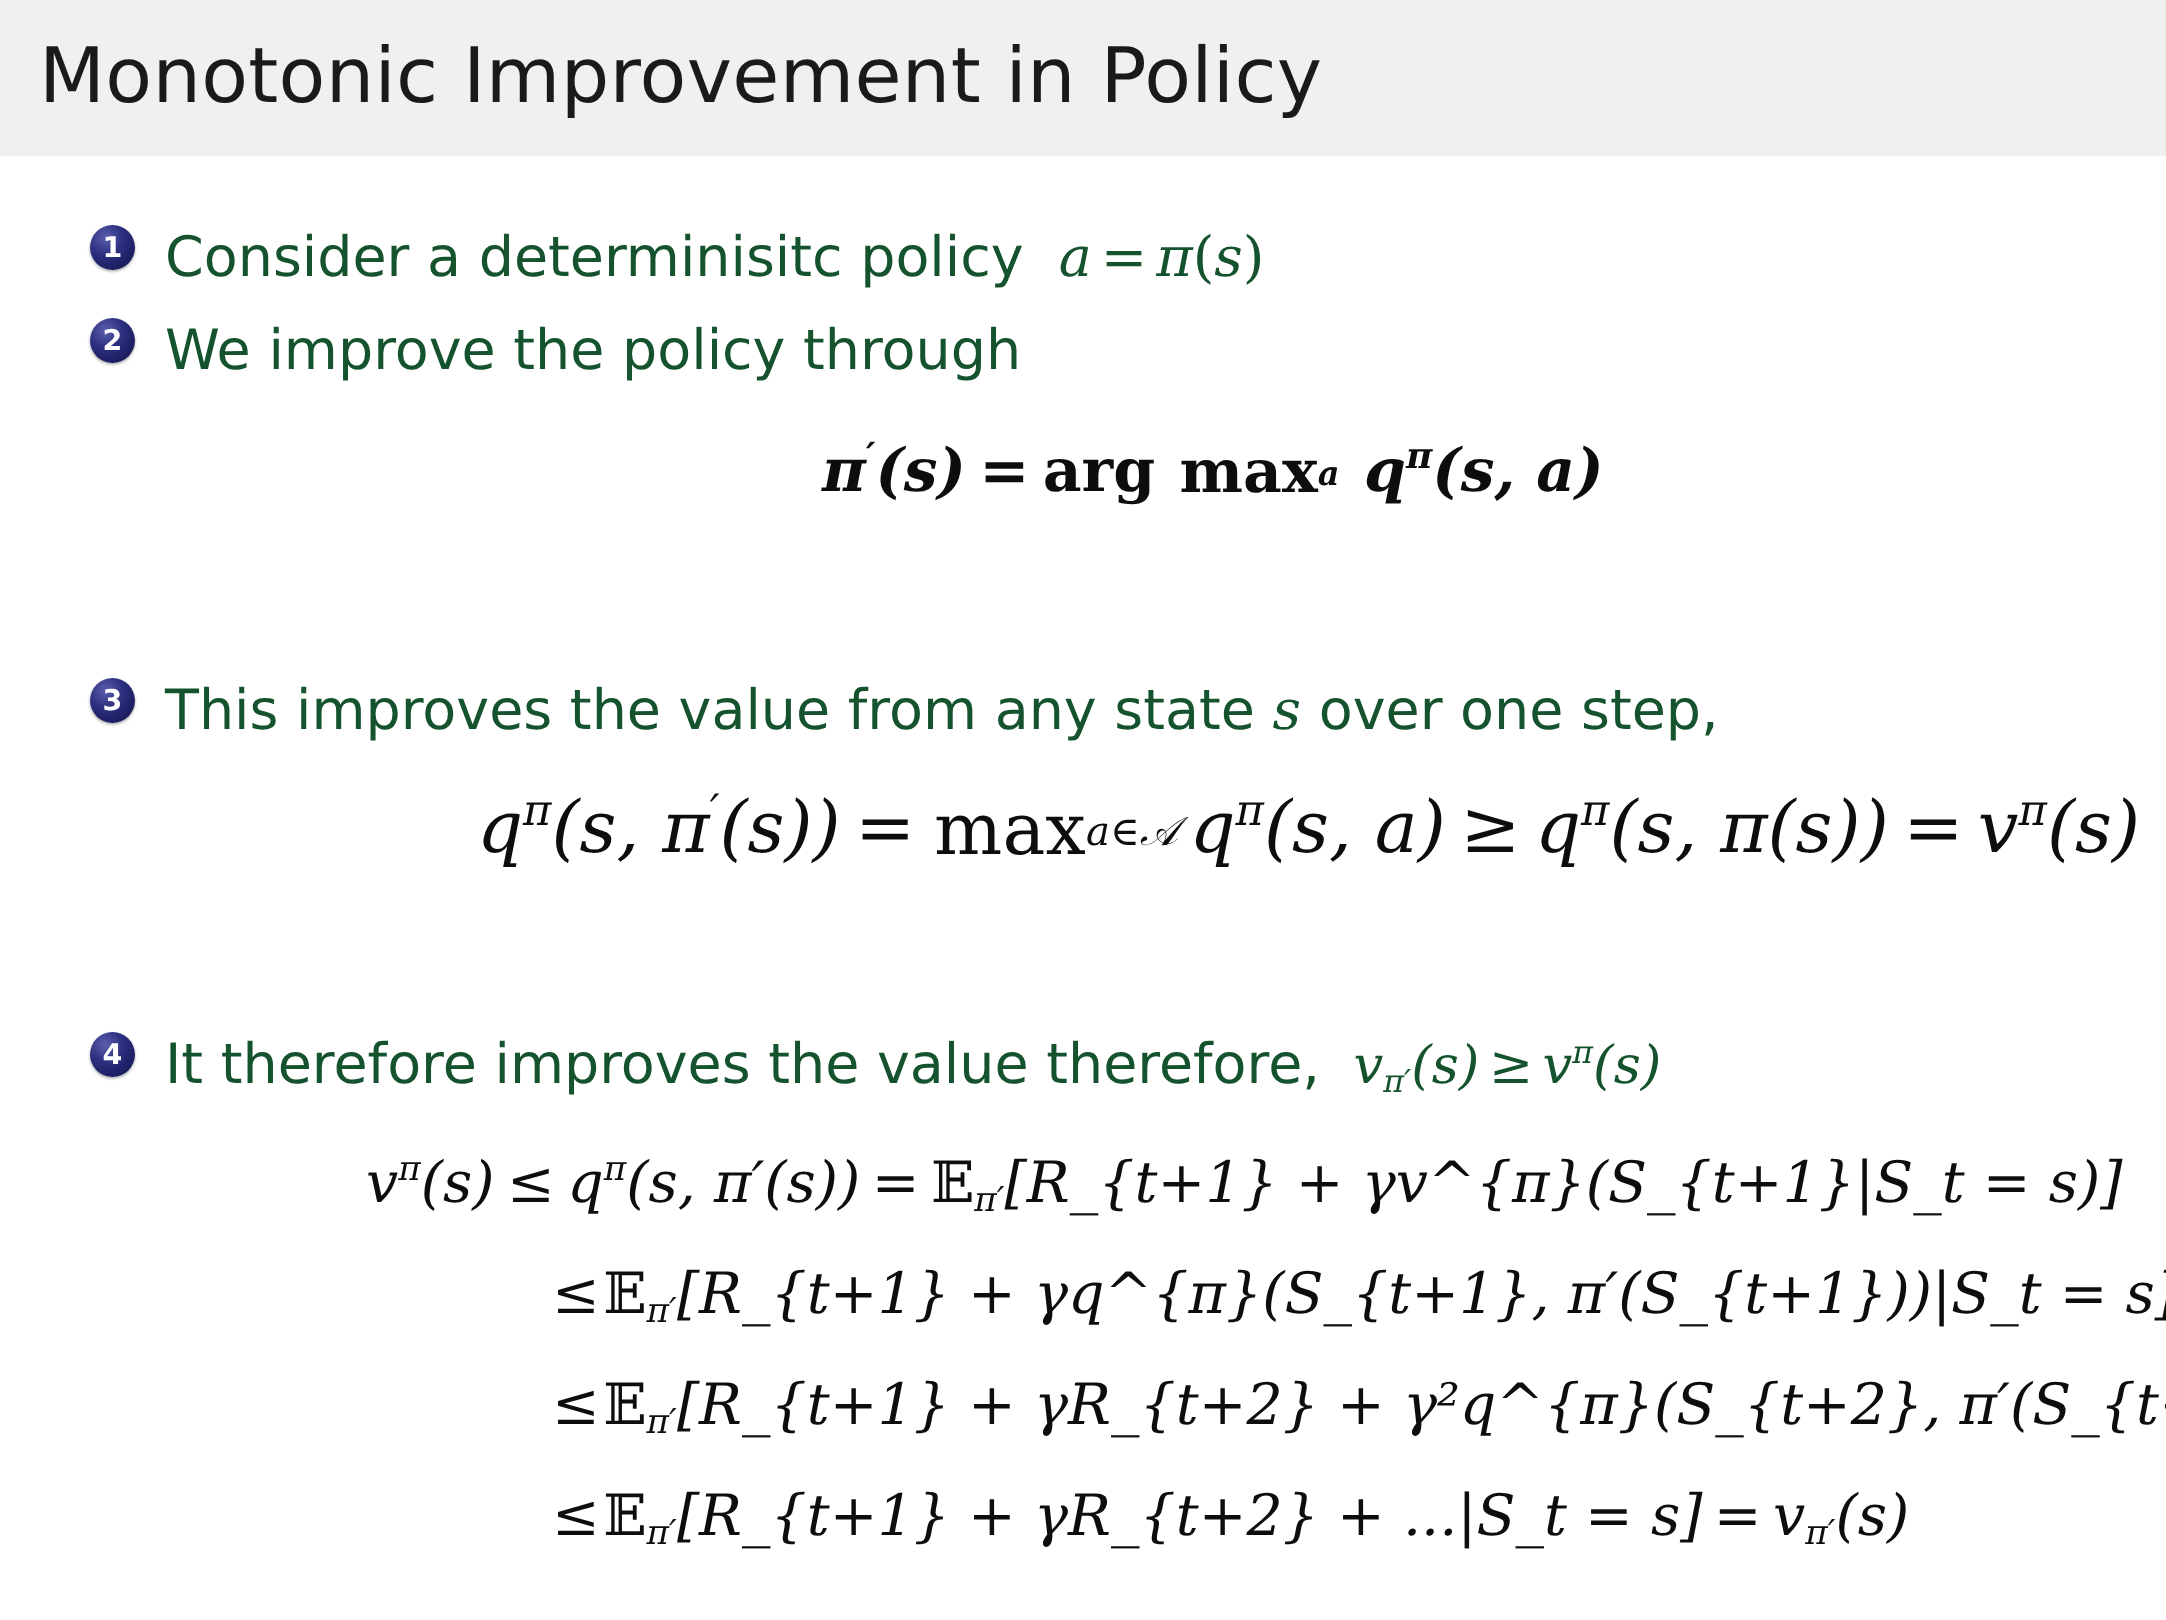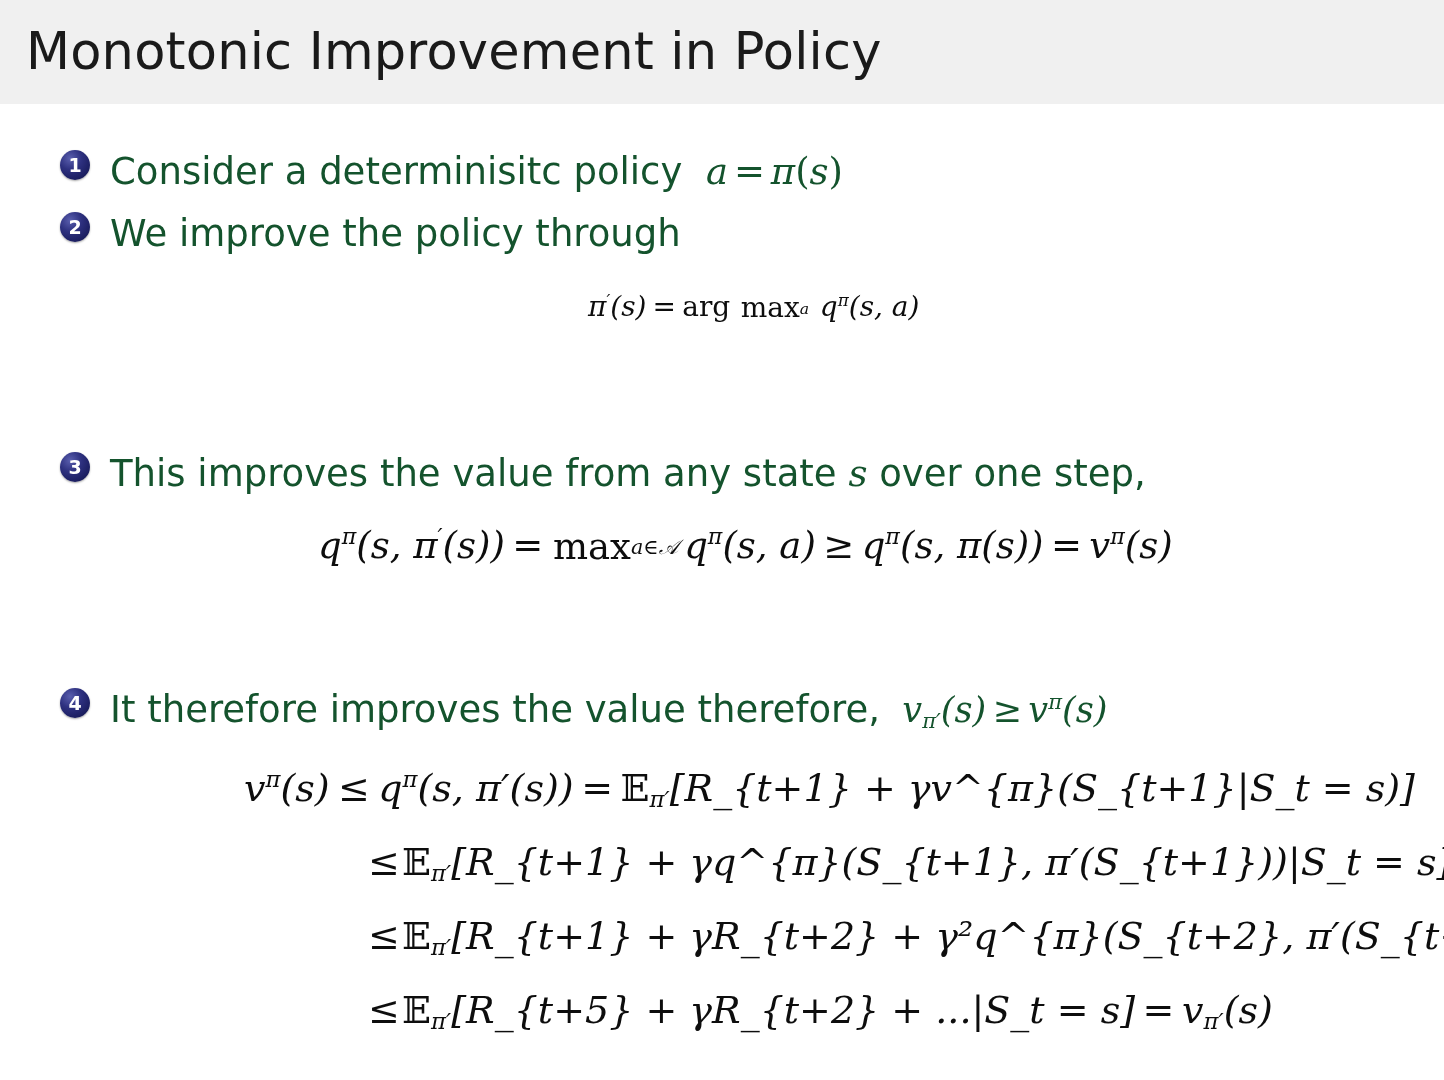--- a/index.html
+++ b/index.html
@@ -134,35 +134,35 @@
           &nbsp;<span class="mi">a</span><span class="rel">=</span><span class="gk">π</span><span class="mup">(</span><span class="mi">s</span><span class="mup">)</span>
         </span>
       </div>
     </div>
 
     <div class="item-row" style="left:60px; top:108px;">
       <div class="badge">2</div>
       <div class="item-text">We improve the policy through</div>
     </div>
 
-    <div class="math" style="left:588px; top:186px; font-size:28px;">
+    <div class="math" style="left:548px; top:186px; font-size:40px;font-weight:bold;">
       <span class="gk">π</span><sup class="sp prime">′</sup><span class="mi">(s)</span><span class="rel" style="padding:0 0.22em;">=</span><span class="op">arg</span>&nbsp;<span class="limop">
           <span class="lbody">max</span>
           <span class="llimit">a</span>
         </span>&nbsp;<span class="mi">q</span><sup class="sp">π</sup><span class="mi">(s, a)</span>
     </div>
 
     <div class="item-row" style="left:60px; top:348px;">
       <div class="badge">3</div>
       <div class="item-text">
         <span>This improves the value from any state</span>&nbsp;<span class="mi inline-math">s</span>&nbsp;<span>over one step,</span>
       </div>
     </div>
 
-    <div class="math" style="left:318px; top:420px; font-size:37px;">
+    <div class="math" style="left:318px; top:420px; font-size:48px;">
       <span class="mi">q</span><sup class="sp">π</sup><span class="mi">(s, </span><span class="gk">π</span><sup class="sp prime">′</sup><span class="mi">(s))</span><span class="rel" style="padding:0 0.2em;">=</span><span class="limop">
           <span class="lbody">max</span>
           <span class="llimit">a∈𝒜</span>
         </span><span class="mi" style="margin-left:0.1em;">q</span><sup class="sp">π</sup><span class="mi">(s, a)</span><span class="rel" style="padding:0 0.2em;">≥</span><span class="mi">q</span><sup class="sp">π</sup><span class="mi">(s, π(s))</span><span class="rel" style="padding:0 0.2em;">=</span><span class="mi">v</span><sup class="sp">π</sup><span class="mi">(s)</span>
     </div>
 
     <div class="item-row" style="left:60px; top:584px;">
       <div class="badge">4</div>
       <div class="item-text">
         <span>It therefore improves the value therefore,</span><span class="inline-math" style="font-size:0.95em;">
@@ -177,17 +177,17 @@
 
     <div class="math" style="left:368px; top:736px; font-size:38px;">
       <span class="rel" style="padding:0 0.06em 0 0;">≤</span><span class="bb">𝔼</span><sub class="sb">π′</sub><span class="mi">[R_{t+1} + γq^{π}(S_{t+1}, π′(S_{t+1}))|S_t = s]</span>
     </div>
 
     <div class="math" style="left:368px; top:810px; font-size:38px;">
       <span class="rel" style="padding:0 0.06em 0 0;">≤</span><span class="bb">𝔼</span><sub class="sb">π′</sub><span class="mi">[R_{t+1} + γR_{t+2} + γ²q^{π}(S_{t+2}, π′(S_{t+2}))|S_t = s]</span>
     </div>
 
     <div class="math" style="left:368px; top:884px; font-size:38px;">
-      <span class="rel" style="padding:0 0.06em 0 0;">≤</span><span class="bb">𝔼</span><sub class="sb">π′</sub><span class="mi">[R_{t+5} + γR_{t+2} + ...|S_t = s]</span><span class="rel" style="padding:0 0.2em;">=</span><span class="mi">v</span><sub class="sb">π′</sub><span class="mi">(s)</span>
+      <span class="rel" style="padding:0 0.06em 0 0;">≤</span><span class="bb">𝔼</span><sub class="sb">π′</sub><span class="mi">[R_{t+1} + γR_{t+2} + ...|S_t = s]</span><span class="rel" style="padding:0 0.2em;">=</span><span class="mi">v</span><sub class="sb">π′</sub><span class="mi">(s)</span>
     </div>
 
   </div>
 </div>
 
 </body></html>

